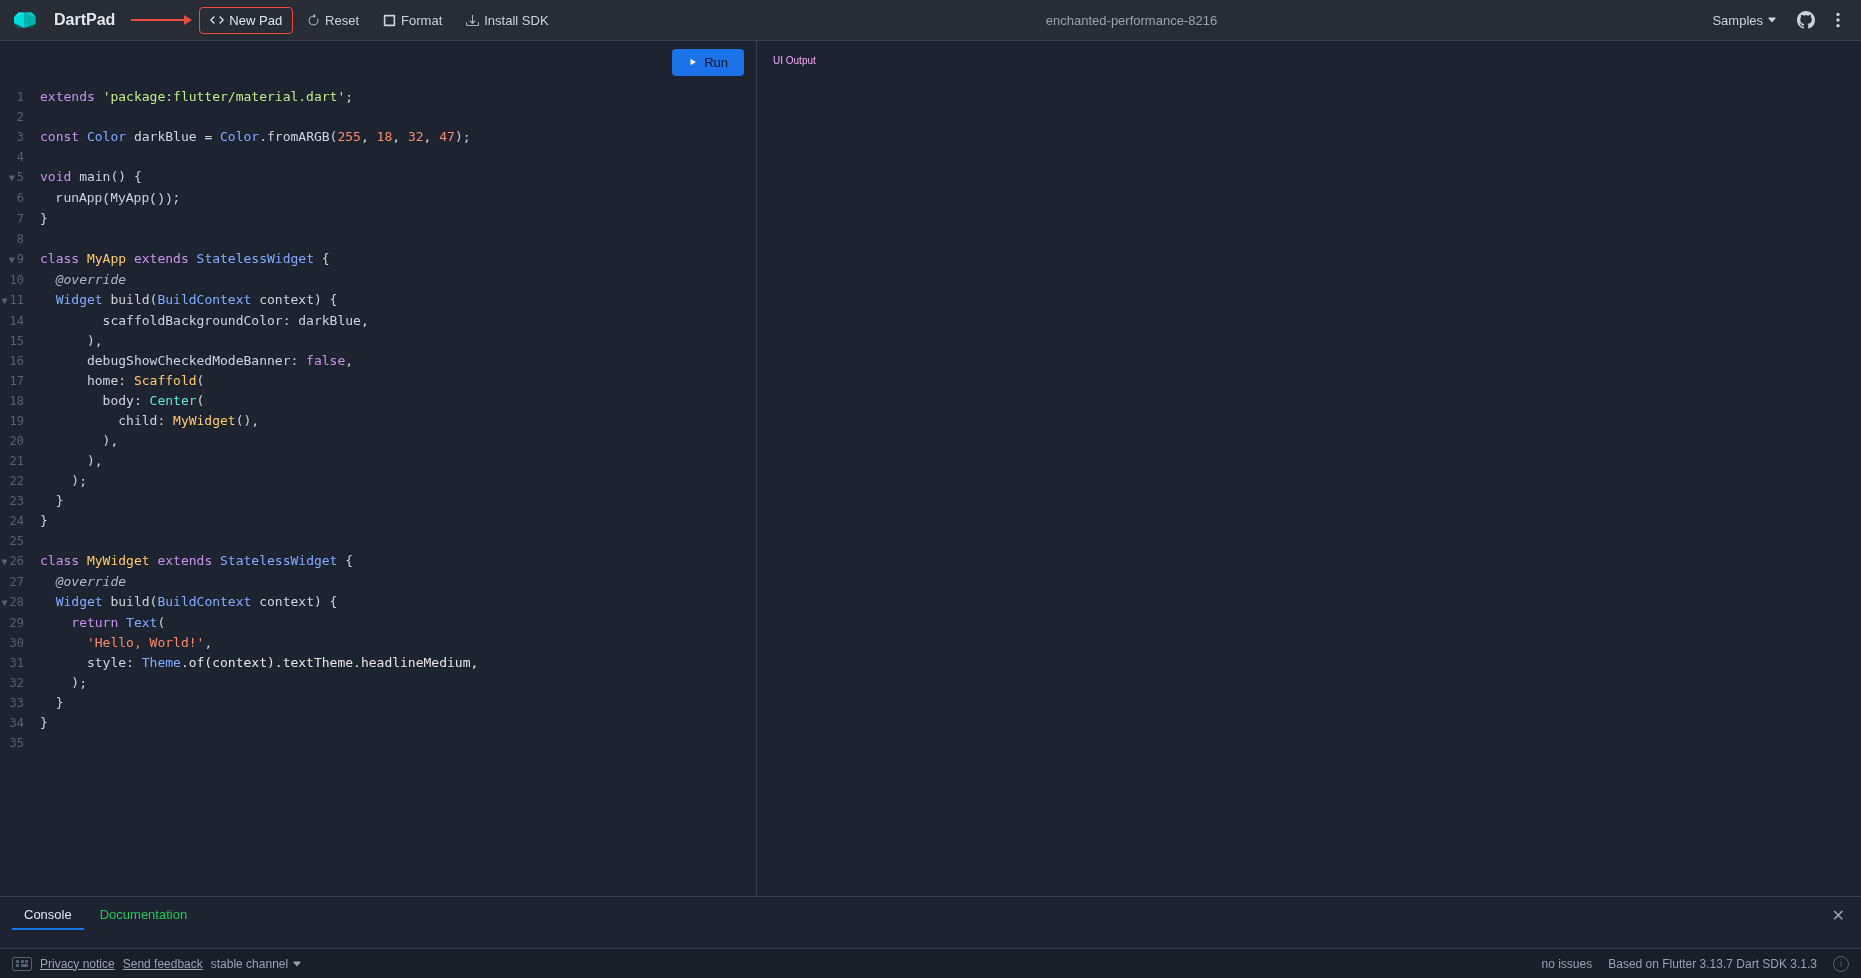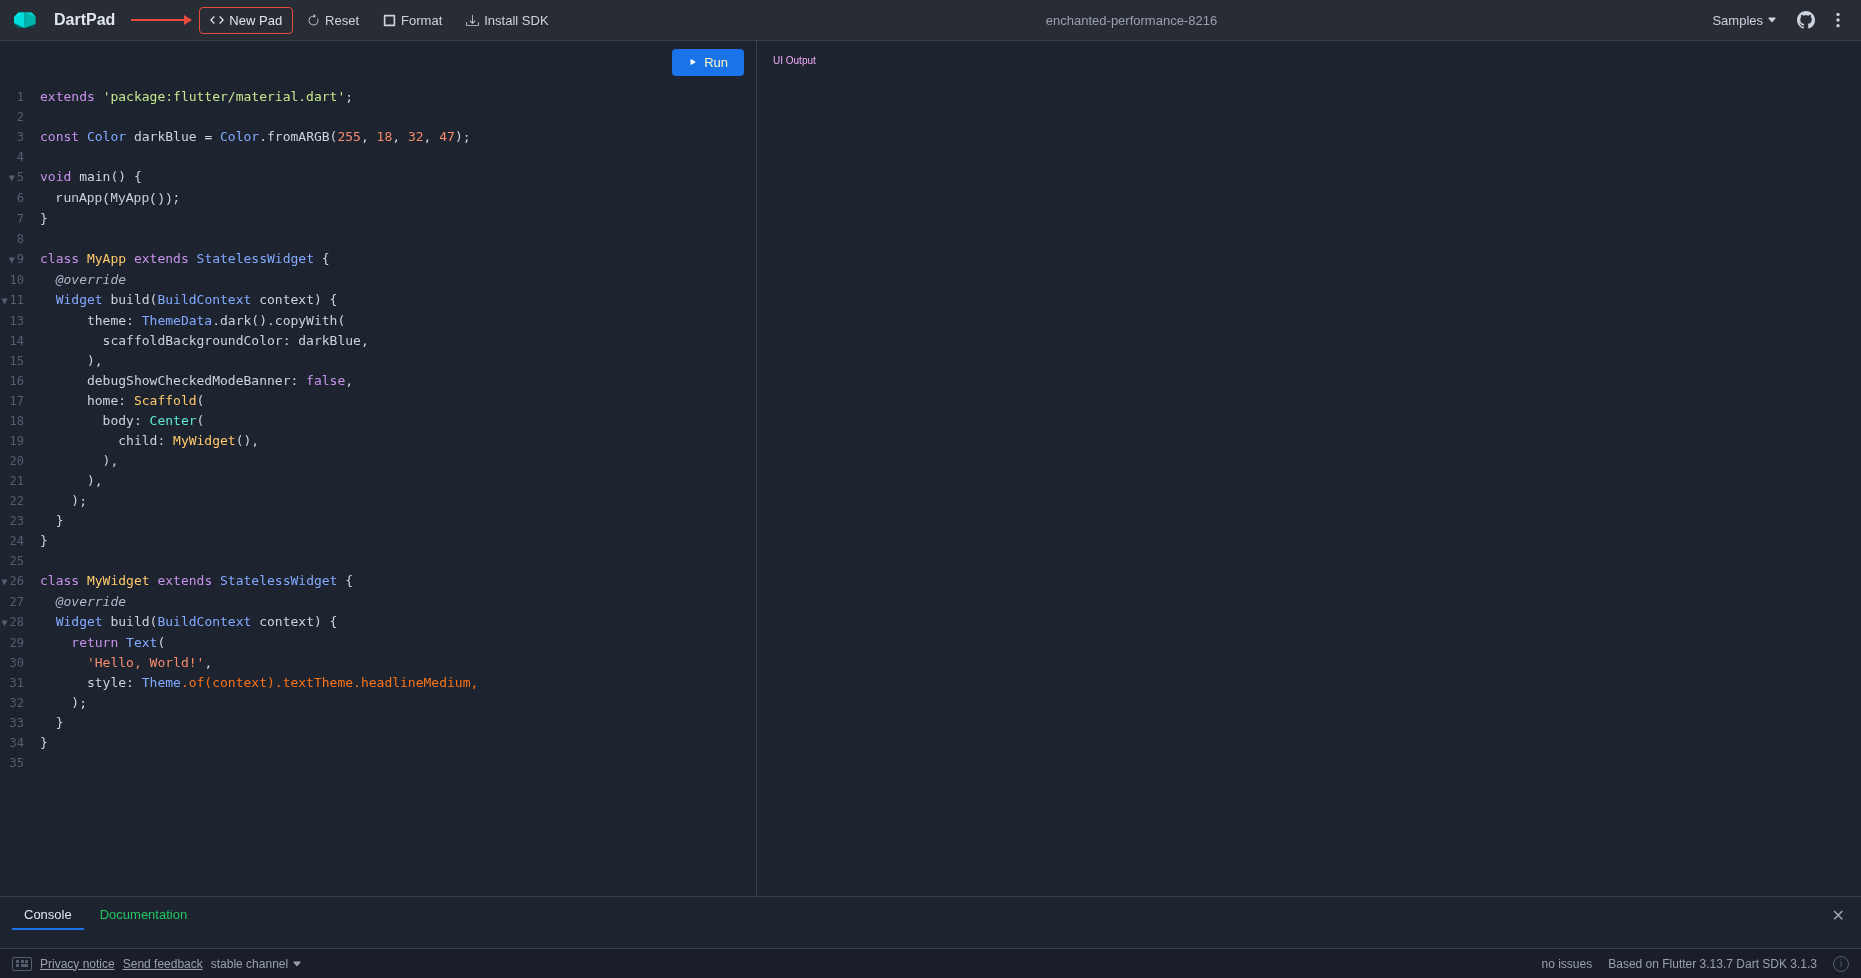--- a/index.html
+++ b/index.html
@@ -136,21 +136,21 @@
       display: flex;
       align-items: center;
       justify-content: flex-end;
       padding: 6px 12px;
       height: 42px;
       flex-shrink: 0;
     }
 
     .run-btn {
       background: #1a73e8;
-      color: #fef9c3;
+      color: #0f172a;
       border: none;
       border-radius: 4px;
       padding: 6px 16px;
       font-size: 13px;
       cursor: pointer;
       display: flex;
       align-items: center;
       gap: 6px;
     }
 
@@ -434,24 +434,20 @@
         </div>
         <div class="code-line">
           <span class="line-num">10</span>
           <span class="line-content"><span style="color: rgb(205, 211, 222);">  </span><span style="color: rgb(173, 184, 201); font-style: italic;">@override</span></span>
         </div>
         <div class="code-line">
           <span class="line-num"><span style="color:#555f70;font-size:10px;margin-right:2px">▼</span>11</span>
           <span class="line-content"><span style="color: rgb(205, 211, 222);">  </span><span style="color: rgb(130, 170, 255);">Widget</span><span style="color: rgb(205, 211, 222);"> build(</span><span style="color: rgb(130, 170, 255);">BuildContext</span><span style="color: rgb(205, 211, 222);"> context) {</span></span>
         </div>
         <div class="code-line">
-          <span class="line-num">13</span>
-          <span class="line-content"><span style="color: rgb(205, 211, 222);">      theme: </span><span style="color: rgb(130, 170, 255);">ThemeData</span><span style="color: rgb(205, 211, 222);">.dark().copyWith(</span></span>
-        </div>
-        <div class="code-line">
           <span class="line-num">14</span>
           <span class="line-content"><span style="color: rgb(205, 211, 222);">        scaffoldBackgroundColor: darkBlue,</span></span>
         </div>
         <div class="code-line">
           <span class="line-num">15</span>
           <span class="line-content"><span style="color: rgb(205, 211, 222);">      ),</span></span>
         </div>
         <div class="code-line">
           <span class="line-num">16</span>
           <span class="line-content"><span style="color: rgb(205, 211, 222);">      debugShowCheckedModeBanner: </span><span style="color: rgb(199, 146, 234);">false</span><span style="color: rgb(205, 211, 222);">,</span></span>
@@ -507,21 +503,21 @@
         <div class="code-line">
           <span class="line-num">29</span>
           <span class="line-content"><span style="color: rgb(205, 211, 222);">    </span><span style="color: rgb(199, 146, 234);">return</span><span style="color: rgb(205, 211, 222);"> </span><span style="color: rgb(130, 170, 255);">Text</span><span style="color: rgb(205, 211, 222);">(</span></span>
         </div>
         <div class="code-line">
           <span class="line-num">30</span>
           <span class="line-content"><span style="color: rgb(205, 211, 222);">      </span><span style="color: rgb(247, 140, 108);">'Hello, World!'</span><span style="color: rgb(205, 211, 222);">,</span></span>
         </div>
         <div class="code-line">
           <span class="line-num">31</span>
-          <span class="line-content"><span style="color: rgb(205, 211, 222);">      style: </span><span style="color: rgb(130, 170, 255);">Theme</span><span style="color: #f97316;">.of(context).textTheme.headlineMedium,</span></span>
+          <span class="line-content"><span style="color: rgb(205, 211, 222);">      style: </span><span style="color: rgb(130, 170, 255);">Theme</span><span style="color: #e5e5e5;">.of(context).textTheme.headlineMedium,</span></span>
         </div>
         <div class="code-line">
           <span class="line-num">32</span>
           <span class="line-content"><span style="color: rgb(205, 211, 222);">    );</span></span>
         </div>
         <div class="code-line">
           <span class="line-num">33</span>
           <span class="line-content"><span style="color: rgb(205, 211, 222);">  }</span></span>
         </div>
         <div class="code-line">

